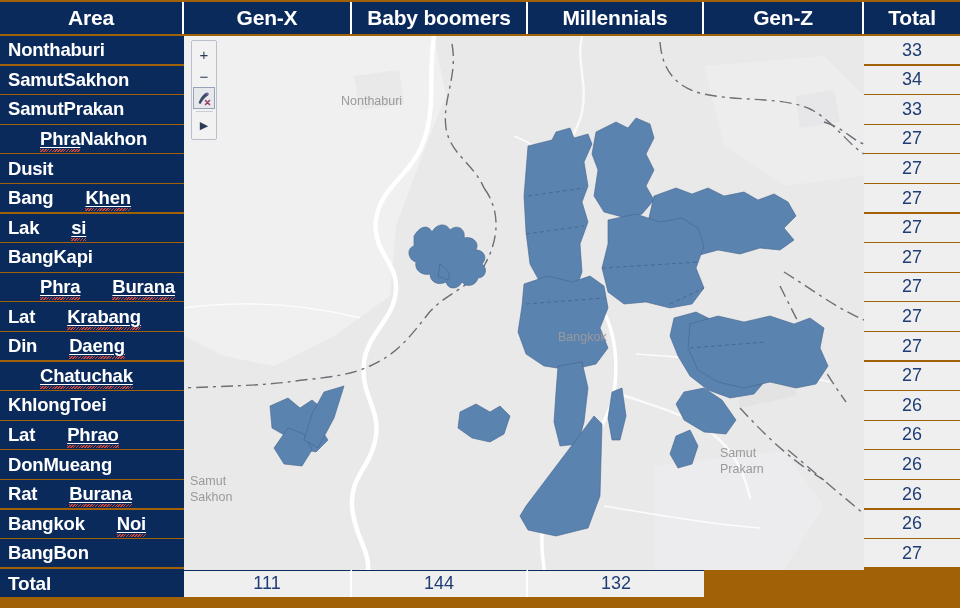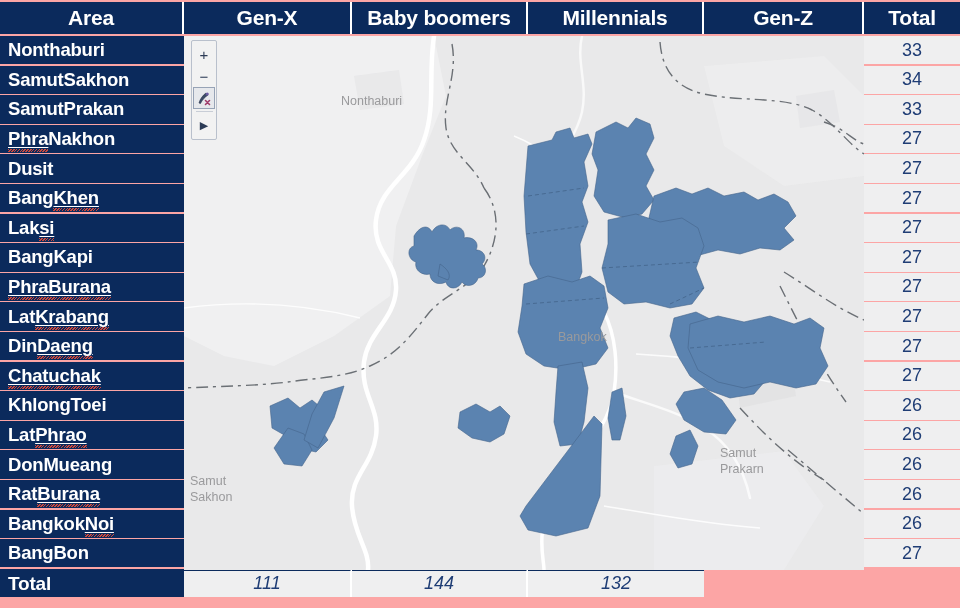--- a/index.html
+++ b/index.html
@@ -5,21 +5,21 @@
   * { box-sizing: border-box; margin: 0; padding: 0; }
   html, body {
     width: 960px; height: 608px;
     background: #ffffff;
     font-family: "Liberation Sans", sans-serif;
     overflow: hidden;
   }
   #root {
     position: relative;
     width: 960px; height: 608px;
-    background: #fca5a5;
+    background: #a16207;
     padding-left: 8px;
   }
 
   
   #matrix {
     position: absolute;
     left: 0; top: 0;
     width: 960px; height: 608px;
   }
   .grid {
@@ -79,28 +79,27 @@
     justify-content: center;
     height: 28.4px;
     margin-bottom: 1.2px;
     border-right: 2px solid #ffffff;
   }
   .cell-num.blank { color: transparent; }
   .cell-num:last-child { border-right: none; }
 
   .row.total-row .cell-num {
     border-top: 2px solid #0b2a5c;
-    font-style: italic;
   }
   .row.total-row .cell-area {
     border-top: 2px solid #0b2a5c;
   }
 
   
-  .sq { position: relative; display: inline-block; }
+  .sq { position: relative; display: inline-block; margin-left: 32px; }
   .sq::after {
     content: "";
     position: absolute;
     left: 0; right: 0; bottom: -2px;
     height: 3px;
     background-image: repeating-linear-gradient(
       135deg, #d84a3a 0 1px, transparent 1px 2px);
     opacity: 0.95;
   }
   .ul { text-decoration: underline; text-decoration-thickness: 1px;

